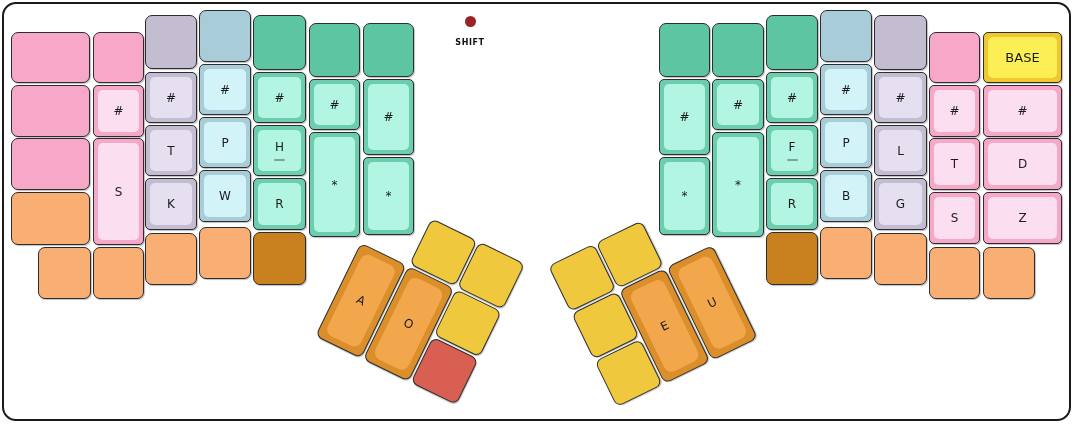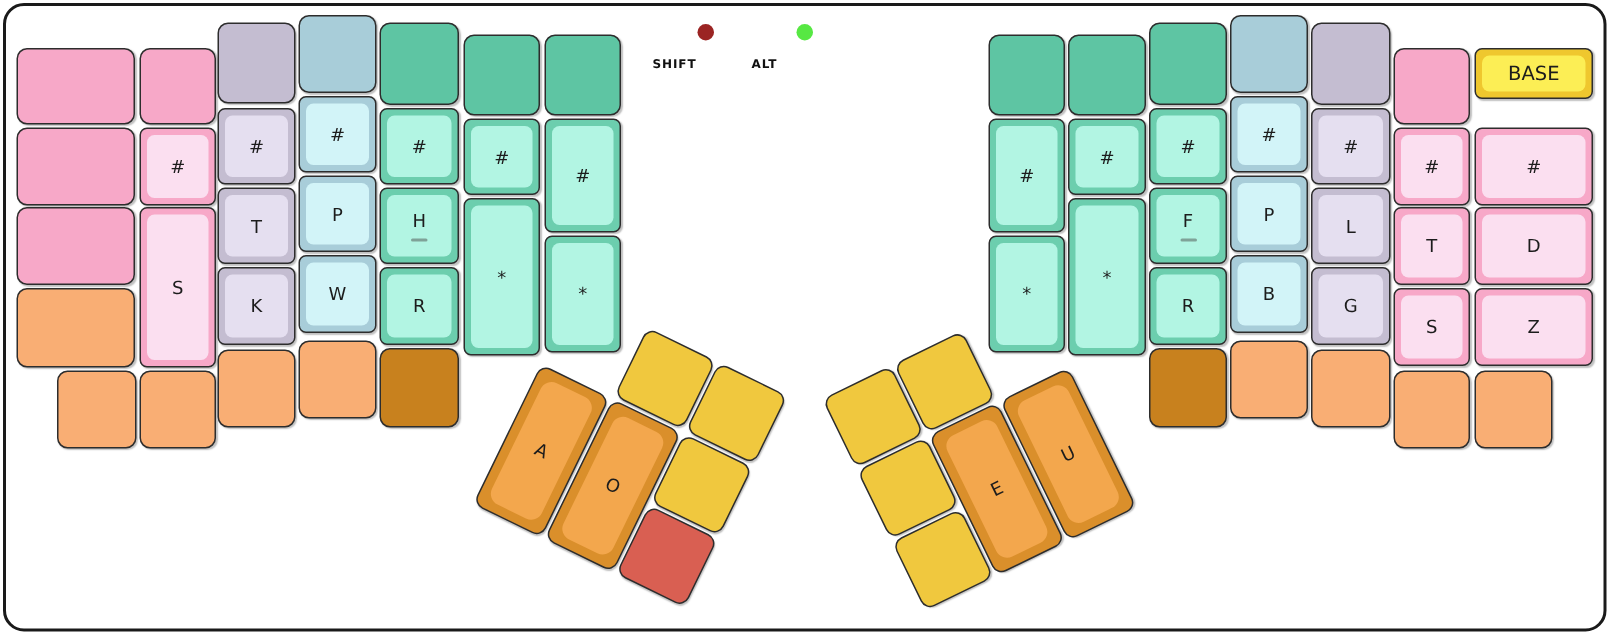--- a/index.html
+++ b/index.html
@@ -10,38 +10,34 @@
   .key{position:absolute;box-sizing:border-box;border:1.5px solid #2d2d2d;border-radius:7px;
        display:flex;align-items:center;justify-content:center;box-shadow:1px 1px 1px rgba(0,0,0,0.25);}
   .cap{position:absolute;left:4px;right:4px;top:4px;bottom:4px;border-radius:5px;
        display:flex;flex-direction:column;align-items:center;justify-content:center;gap:6px;}
   .bigcap .cap{left:6px;right:6px;top:6px;bottom:6px;border-radius:8px;}
   .klabel{font-size:12px;color:#1c1c1c;line-height:1;}
   .base-key .klabel{font-size:13px;}
   .ksub{width:11px;height:2px;background:#7fa298;border-radius:1px;}
   .cluster{position:absolute;width:0;height:0;transform-origin:0 0;}
   .legend{position:absolute;left:0;top:12px;width:1073px;height:45px;}
-  .legend-item{position:absolute;top:0;width:70px;}
+  .legend-item{position:absolute;top:0;width:70px;text-align:center;}
   .legend-dot{display:block;margin:4px auto 0;width:11px;height:11px;border-radius:50%;}
   .legend-label{display:block;margin-top:11px;font-size:8px;font-weight:bold;letter-spacing:0.6px;color:#111;}
 </style>
 </head>
 <body>
 
 <div class="board">
   <div class="frame"></div>
 
   <div class="legend">
     <div class="legend-item" style="left:435px;">
       <span class="legend-dot" style="background: rgb(155, 36, 35);"></span>
       <span class="legend-label">SHIFT</span>
-    </div>
-    <div class="legend-item" style="left:501px;">
-      <span class="legend-dot" style="background: rgb(87, 232, 67);"></span>
-      <span class="legend-label">ALT</span>
     </div>
   </div>
 
   <div class="half" id="left-half">
       <div class="key flat" style="left: 11px; top: 32px; width: 79px; height: 51px; background: rgb(247, 168, 200);"></div>
       <div class="key flat" style="left: 11px; top: 85px; width: 79px; height: 52px; background: rgb(247, 168, 200);"></div>
       <div class="key flat" style="left: 11px; top: 138px; width: 79px; height: 52px; background: rgb(247, 168, 200);"></div>
       <div class="key flat" style="left: 11px; top: 192px; width: 79px; height: 53px; background: rgb(249, 174, 116);"></div>
       <div class="key flat" style="left: 38px; top: 247px; width: 53px; height: 52px; background: rgb(249, 174, 116);"></div>
       <div class="key flat" style="left: 93px; top: 32px; width: 51px; height: 51px; background: rgb(247, 168, 200);"></div>
@@ -216,21 +212,21 @@
         <div class="cap" style="background: rgb(251, 223, 240);">
           <span class="klabel">T</span>
         </div>
       </div>
       <div class="key cap" style="left: 929px; top: 192px; width: 51px; height: 52px; background: rgb(247, 168, 200);">
         <div class="cap" style="background: rgb(251, 223, 240);">
           <span class="klabel">S</span>
         </div>
       </div>
       <div class="key flat" style="left: 929px; top: 247px; width: 51px; height: 52px; background: rgb(249, 174, 116);"></div>
-      <div class="key cap base-key" style="left: 983px; top: 32px; width: 79px; height: 34px; background: rgb(239, 199, 46);">
+      <div class="key cap base-key" style="left: 983px; top: 32px; width: 79px; height: 51px; background: rgb(239, 199, 46);">
         <div class="cap" style="background: rgb(252, 238, 85);">
           <span class="klabel">BASE</span>
         </div>
       </div>
       <div class="key cap" style="left: 983px; top: 85px; width: 79px; height: 52px; background: rgb(247, 168, 200);">
         <div class="cap" style="background: rgb(251, 223, 240);">
           <span class="klabel">#</span>
         </div>
       </div>
       <div class="key cap" style="left: 983px; top: 138px; width: 79px; height: 52px; background: rgb(247, 168, 200);">

